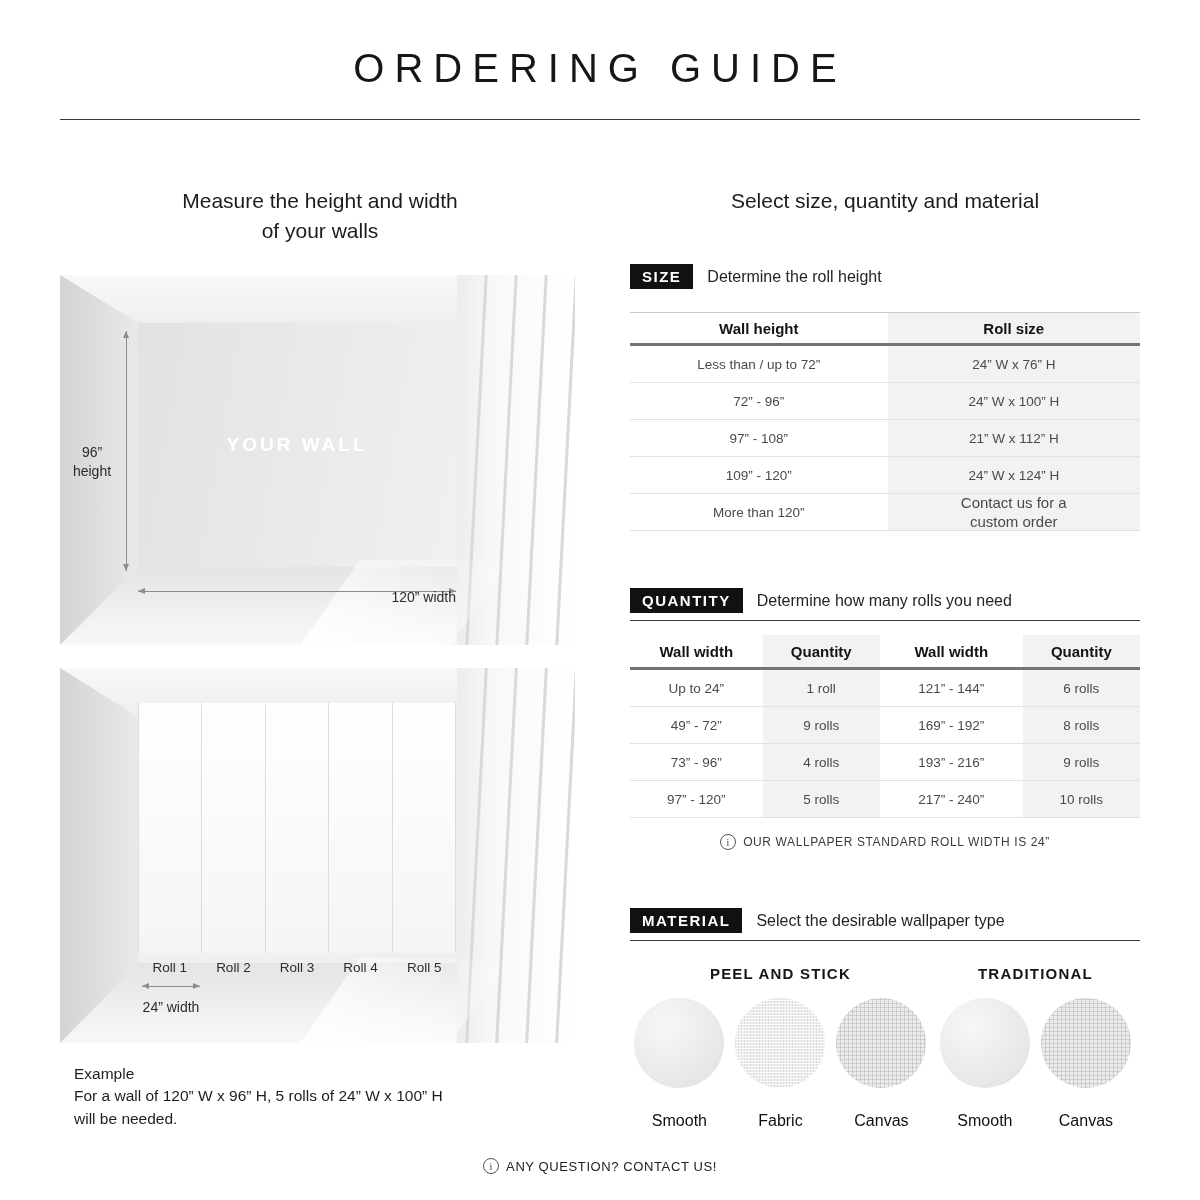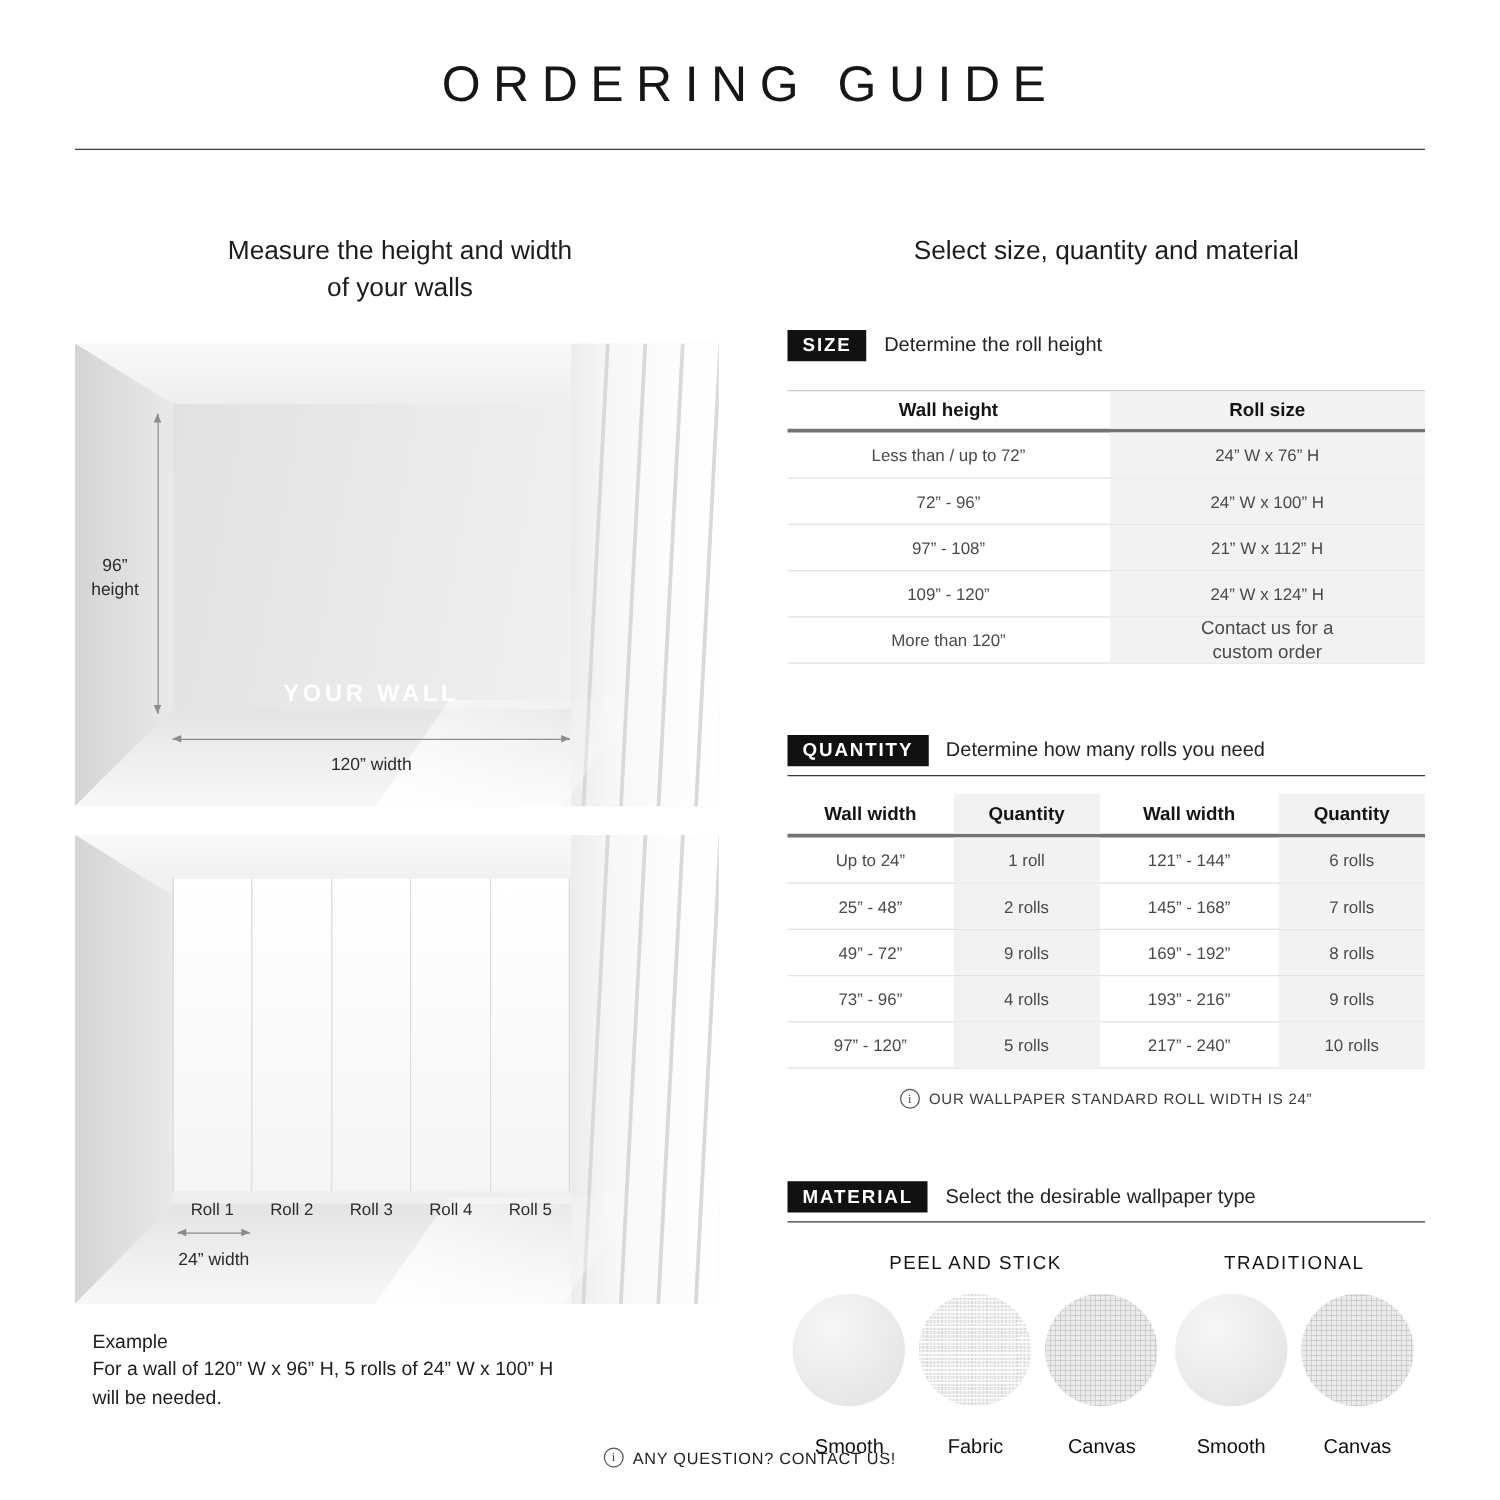--- a/index.html
+++ b/index.html
@@ -19,21 +19,21 @@
   .room{position:relative;width:515px;background:#efefef;overflow:hidden;}
   .room1{height:370px;margin-top:28px;}
   .room2{height:375px;margin-top:23px;}
   .ceiling{position:absolute;left:0;top:0;right:0;height:48px;background:linear-gradient(to bottom,#f9f9f9,#eeeeee);}
   .floor{position:absolute;left:0;bottom:0;right:0;height:80px;background:linear-gradient(to bottom,#e4e4e4,#f8f8f8);}
   .left-wall{position:absolute;left:0;top:0;width:78px;height:100%;
              background:linear-gradient(to right,#d4d4d4,#e9e9e9);
              clip-path:polygon(0 0,100% 13%,100% 79%,0 100%);}
   .back-wall{position:absolute;left:78px;top:48px;width:318px;height:244px;
              background:linear-gradient(100deg,#e2e2e2,#eaeaea 55%,#f0f0f0);
-             display:flex;align-items:flex-end;justify-content:center;}
+             display:flex;align-items:center;justify-content:center;}
   .room2 .back-wall{top:35px;height:250px;}
   .wall-text{color:#ffffff;font-weight:bold;font-size:19px;letter-spacing:3px;}
   .window{position:absolute;top:0;right:0;width:118px;height:100%;
           background:linear-gradient(to right,#ececec 0,#f8f8f8 30%,#ffffff 100%);}
   .mullion{position:absolute;top:-12px;bottom:-12px;width:3px;background:#d9d9d9;transform:skewX(-3deg);}
   .glow{position:absolute;bottom:0;right:95px;width:150px;height:85px;
         background:linear-gradient(to top right,rgba(255,255,255,.95),rgba(255,255,255,0));
         transform:skewX(-35deg);}
   .panels{position:absolute;left:78px;top:35px;width:318px;height:250px;display:flex;}
   .panel{flex:1;background:linear-gradient(to bottom,#ffffff,#f5f5f5);border-right:1px solid #dcdcdc;}
@@ -87,21 +87,21 @@
   .info-icon{display:inline-flex;width:14px;height:14px;border:1px solid #555;border-radius:50%;
              align-items:center;justify-content:center;font-size:10px;color:#444;
              font-family:"Liberation Serif",serif;flex:0 0 auto;}
   .footer{position:absolute;left:0;right:0;bottom:26px;display:flex;align-items:center;
           justify-content:center;gap:7px;font-size:13px;letter-spacing:.6px;color:#222222;}
 
   
   .material-groups{display:flex;margin-top:24px;}
   .mat-group.peel{width:59%;}
   .mat-group.trad{width:41%;}
-  .mat-title{text-align:center;font-weight:normal;font-size:15px;letter-spacing:1.2px;color:#151515;}
+  .mat-title{text-align:center;font-weight:bold;font-size:15px;letter-spacing:1.2px;color:#151515;}
   .swatch-row{display:flex;justify-content:center;gap:5px;margin-top:16px;}
   .swatch-item{display:flex;flex-direction:column;align-items:center;width:96px;}
   .swatch{width:90px;height:90px;border-radius:50%;}
   .swatch.smooth{background:radial-gradient(circle at 35% 30%,#f7f7f7,#e7e7e7 70%,#dedede);}
   .swatch.fabric{background-color:#ededed;
       background-image:repeating-linear-gradient(0deg,rgba(255,255,255,.85) 0 1px,rgba(0,0,0,0) 1px 3px),
                        repeating-linear-gradient(90deg,rgba(185,185,185,.35) 0 1px,rgba(0,0,0,0) 1px 3px);}
   .swatch.canvas{background-color:#ebebeb;
       background-image:repeating-linear-gradient(0deg,rgba(175,175,175,.45) 0 1px,rgba(0,0,0,0) 1px 4px),
                        repeating-linear-gradient(90deg,rgba(175,175,175,.45) 0 1px,rgba(0,0,0,0) 1px 4px);}
@@ -134,21 +134,21 @@
         <div class="mullion" style="left:78px"></div>
         <div class="mullion" style="left:108px"></div>
       </div>
       <div class="glow"></div>
       <div class="meas-v" style="left:66px;top:56px;height:240px;"></div>
       <div class="dim" style="left:2px;top:168px;width:60px;">
         <span>96”</span><br>
         <span>height</span>
       </div>
       <div class="meas-h" style="left:78px;top:316px;width:318px;"></div>
-      <div class="dim" style="left:78px;top:327px;width:318px;">120” width</div>
+      <div class="dim" style="left:78px;top:313px;width:318px;text-align:right;">120” width</div>
     </div>
 
     <div class="room room2">
       <div class="ceiling"></div>
       <div class="floor"></div>
       <div class="left-wall"></div>
       <div class="back-wall"></div>
       <div class="panels">
         <div class="panel"></div>
         <div class="panel"></div>
@@ -230,26 +230,20 @@
         <div class="t-cell h q3">Wall width</div>
         <div class="t-cell h q4 gray">Quantity</div>
       </div>
       <div class="t-row">
         <div class="t-cell q1">Up to 24”</div>
         <div class="t-cell q2 gray">1 roll</div>
         <div class="t-cell q3">121” - 144”</div>
         <div class="t-cell q4 gray">6 rolls</div>
       </div>
       <div class="t-row">
-        <div class="t-cell q1">25” - 48”</div>
-        <div class="t-cell q2 gray">2 rolls</div>
-        <div class="t-cell q3">145” - 168”</div>
-        <div class="t-cell q4 gray">7 rolls</div>
-      </div>
-      <div class="t-row">
         <div class="t-cell q1">49” - 72”</div>
         <div class="t-cell q2 gray">9 rolls</div>
         <div class="t-cell q3">169” - 192”</div>
         <div class="t-cell q4 gray">8 rolls</div>
       </div>
       <div class="t-row">
         <div class="t-cell q1">73” - 96”</div>
         <div class="t-cell q2 gray">4 rolls</div>
         <div class="t-cell q3">193” - 216”</div>
         <div class="t-cell q4 gray">9 rolls</div>

